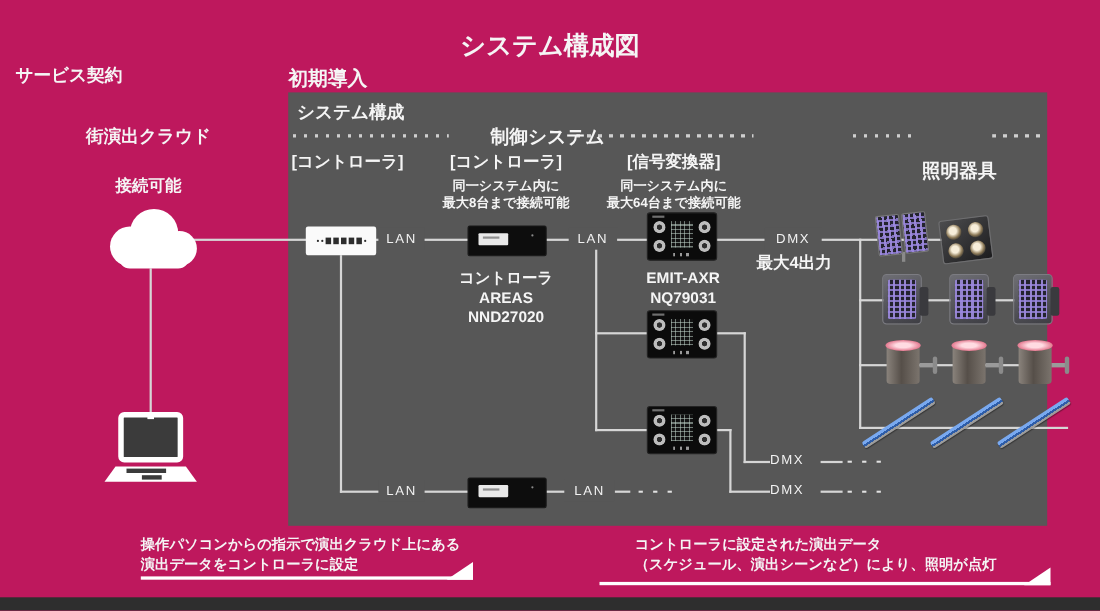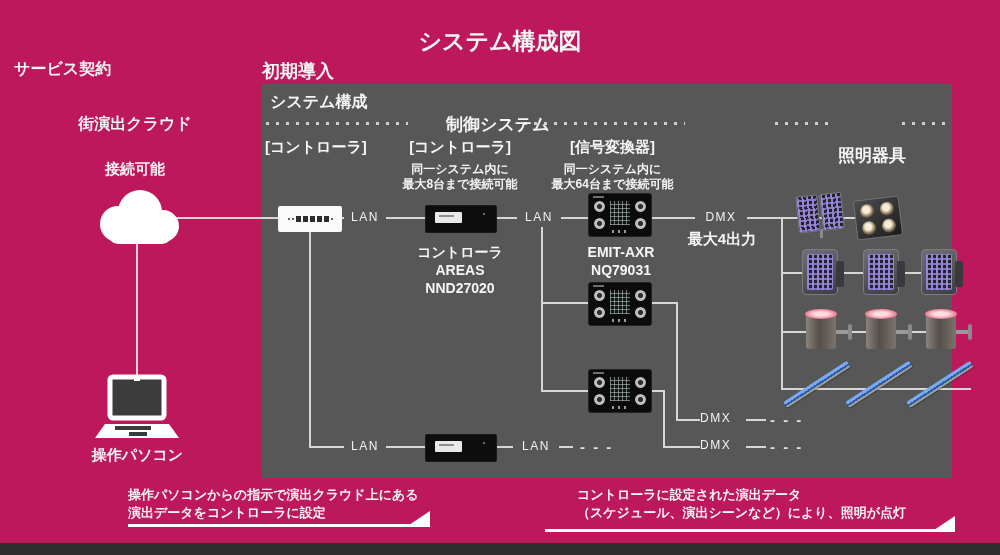--- a/index.html
+++ b/index.html
@@ -112,21 +112,20 @@
 
   <div class="abs" style="left:93px;top:374px;z-index:4;">
     <svg width="88" height="68" viewBox="0 0 88 68">
       <rect x="17" y="3" width="54" height="41" rx="3" fill="#3b3b3b" stroke="#ffffff" stroke-width="5"></rect>
       <rect x="41" y="4" width="6" height="3" fill="#ffffff"></rect>
       <path d="M12 50 L76 50 L86 64 L2 64 Z" fill="#ffffff"></path>
       <rect x="22" y="52" width="36" height="4" fill="#3b3b3b"></rect>
       <rect x="36" y="58" width="18" height="4" fill="#3b3b3b"></rect>
     </svg>
   </div>
-  <div class="lbl b600 ctr" style="left:70px;top:446px;width:135px;font-size:15px;">操作パソコン</div>
 
   <div class="hline" style="left:166px;top:217px;width:702px;"></div>
 
   <div class="vline" style="left:309px;top:232px;height:216px;"></div>
   <div class="hline" style="left:309px;top:446px;width:264px;"></div>
 
   <div class="vline" style="left:541px;top:217px;height:175px;"></div>
   <div class="hline" style="left:541px;top:302px;width:47px;"></div>
   <div class="hline" style="left:541px;top:390px;width:47px;"></div>
 

